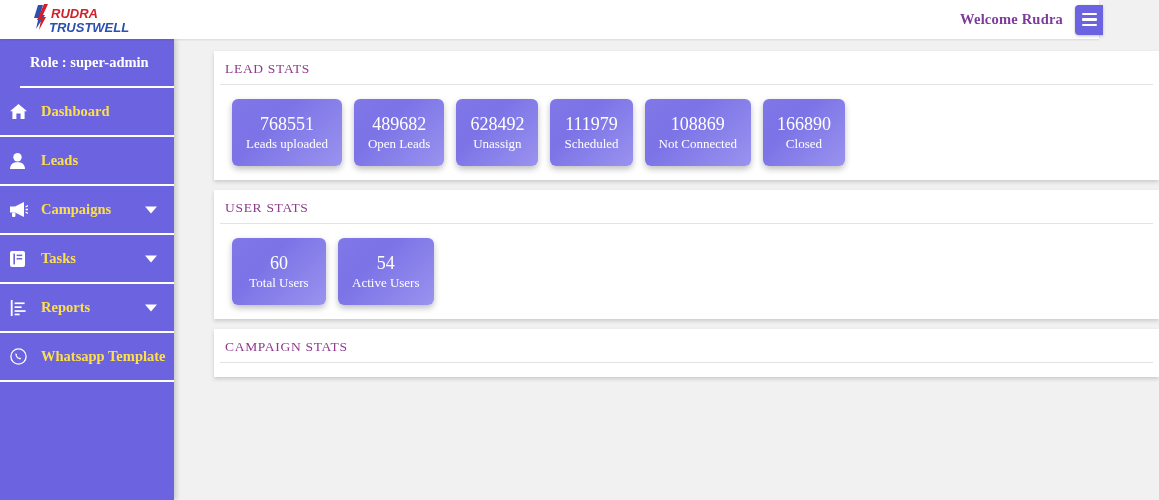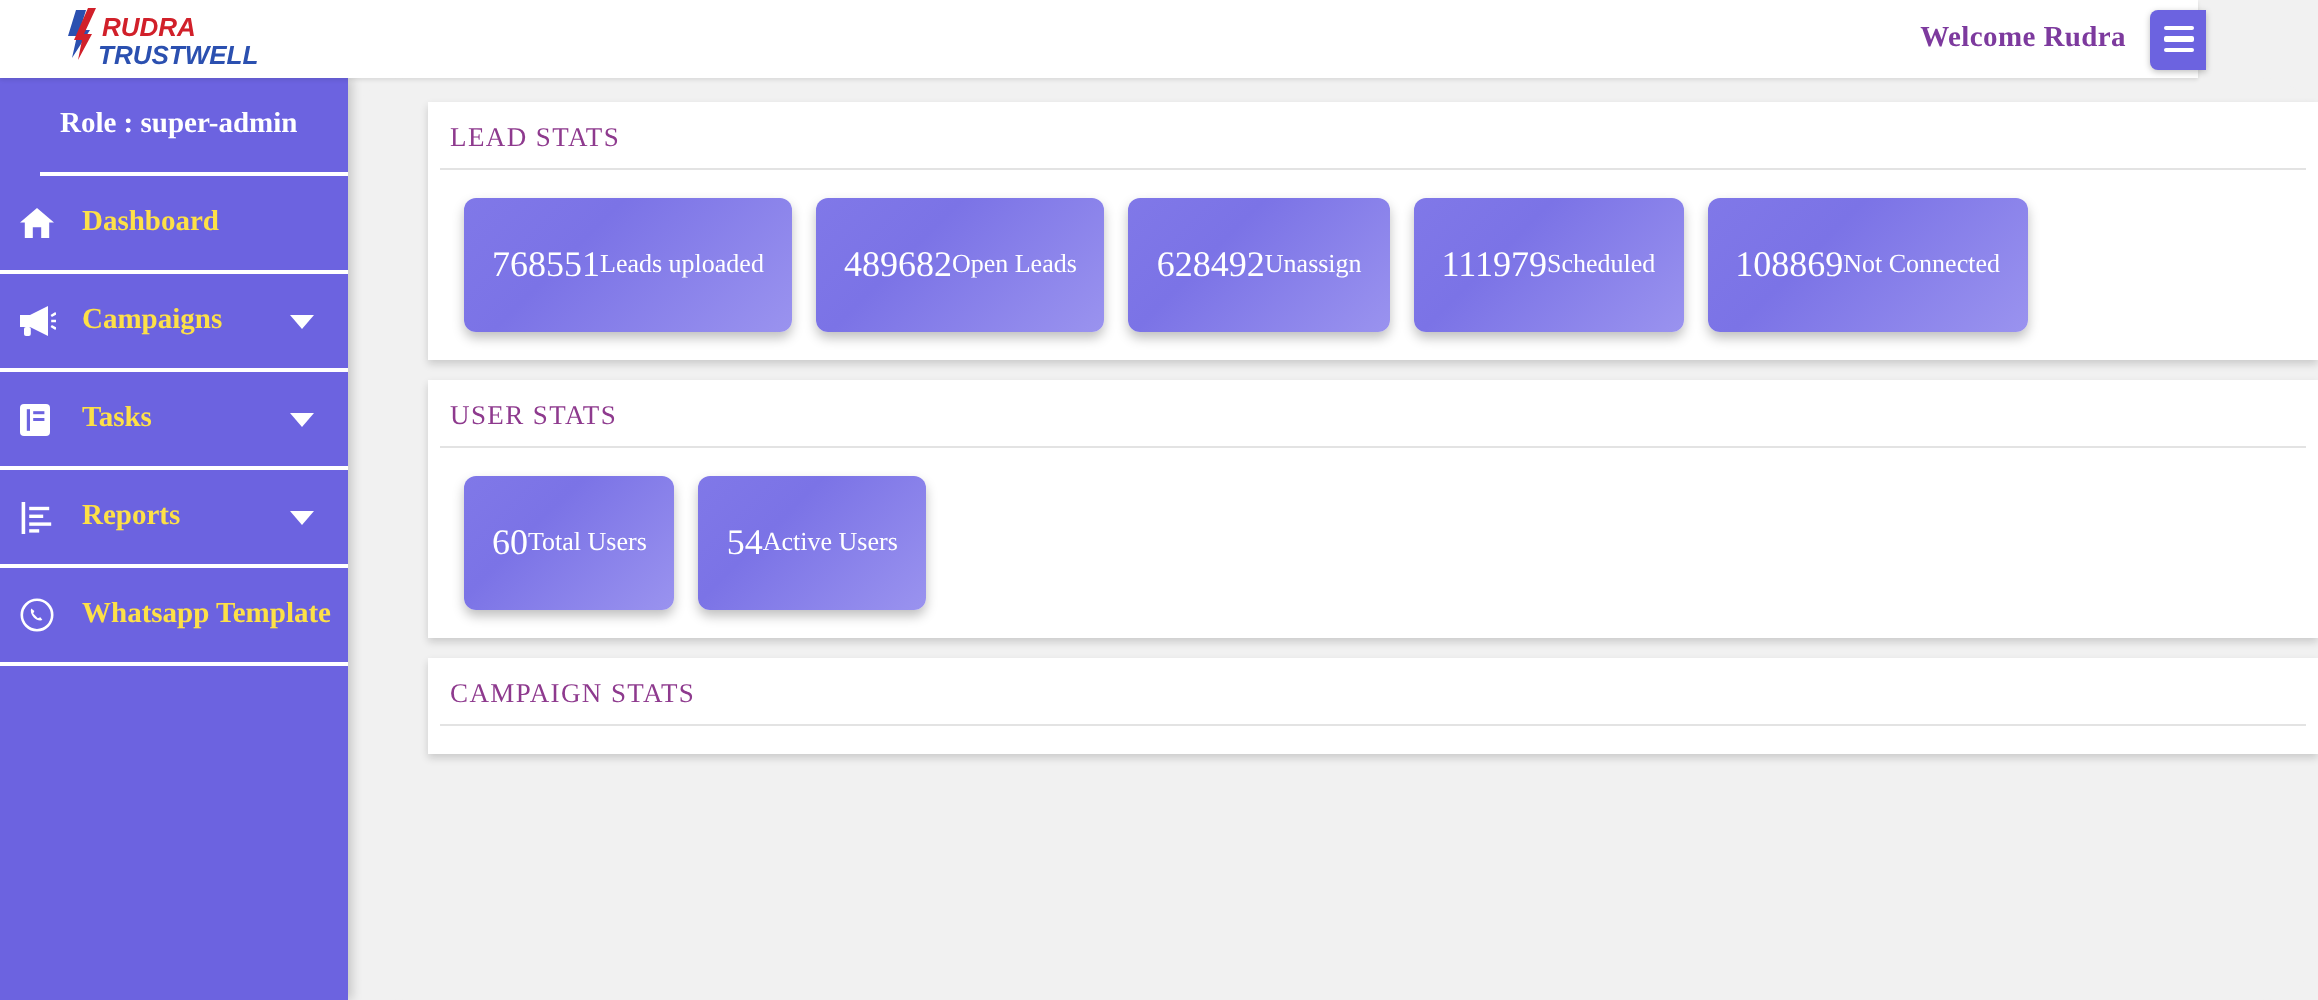--- a/index.html
+++ b/index.html
@@ -96,21 +96,21 @@
     margin:0 6px 0 6px;
   }
   .cards{
     display:flex; align-items:flex-start; gap:12px;
     padding:14px 0 0 18px;
   }
   .stat-card{
     background:linear-gradient(135deg,#8078e8 0%, #7b73e6 35%, #9a93ef 100%);
     border-radius:6px;
     color:#fff;
-    display:flex; flex-direction:row; align-items:center; justify-content:center;
+    display:flex; flex-direction:column; align-items:center; justify-content:center;
     height:67px;
     padding:0 14px;
     box-shadow:0 3px 6px rgba(0,0,0,.25);
     cursor:pointer;
     min-width:68px;
   }
   .stat-value{ font-size:18px; line-height:1.25; }
   .stat-label{ font-size:13px; line-height:1.25; white-space:nowrap; }
 </style>
 </head>
@@ -143,20 +143,29 @@
 
   <div class="nav-item">
     <span class="nav-icon">
       <svg width="17" height="15" viewBox="0 0 17 15">
           <path d="M8.5 0 L17 7.2 L14.6 7.2 L14.6 15 L10.6 15 L10.6 9.6 L6.4 9.6 L6.4 15 L2.4 15 L2.4 7.2 L0 7.2 Z"></path>
         </svg>
     </span>
     <span>Dashboard</span>
   </div>
 
+  <div class="nav-item">
+    <span class="nav-icon">
+      <svg width="15" height="16" viewBox="0 0 15 16">
+          <circle cx="7.5" cy="4.2" r="4.2"></circle>
+          <path d="M0 16 C0 11.2 3.4 9.3 7.5 9.3 C11.6 9.3 15 11.2 15 16 Z"></path>
+        </svg>
+    </span>
+    <span>Leads</span>
+  </div>
 
   <div class="nav-item">
     <span class="nav-icon">
       <svg width="18" height="15" viewBox="0 0 18 15">
           <path d="M0 4.5 L5 4.5 L14 0 L14 15 L5 10.5 L0 10.5 Z"></path>
           <rect x="2" y="10.5" width="3.4" height="4.5" rx="1"></rect>
           <path d="M15.6 5 L18 3.6 M15.6 7.5 L18 7.5 M15.6 10 L18 11.4" stroke="#fff" stroke-width="1.3" fill="none"></path>
         </svg>
     </span>
     <span>Campaigns</span>
@@ -220,20 +229,24 @@
         <div class="stat-label">Unassign</div>
       </div>
       <div class="stat-card">
         <div class="stat-value">111979</div>
         <div class="stat-label">Scheduled</div>
       </div>
       <div class="stat-card">
         <div class="stat-value">108869</div>
         <div class="stat-label">Not Connected</div>
       </div>
+      <div class="stat-card">
+        <div class="stat-value">166890</div>
+        <div class="stat-label">Closed</div>
+      </div>
     </div>
   </div>
 
   <div class="panel">
     <div class="panel-title">USER STATS</div>
     <div class="cards">
       <div class="stat-card" style="min-width:94px">
         <div class="stat-value">60</div>
         <div class="stat-label">Total Users</div>
       </div>

